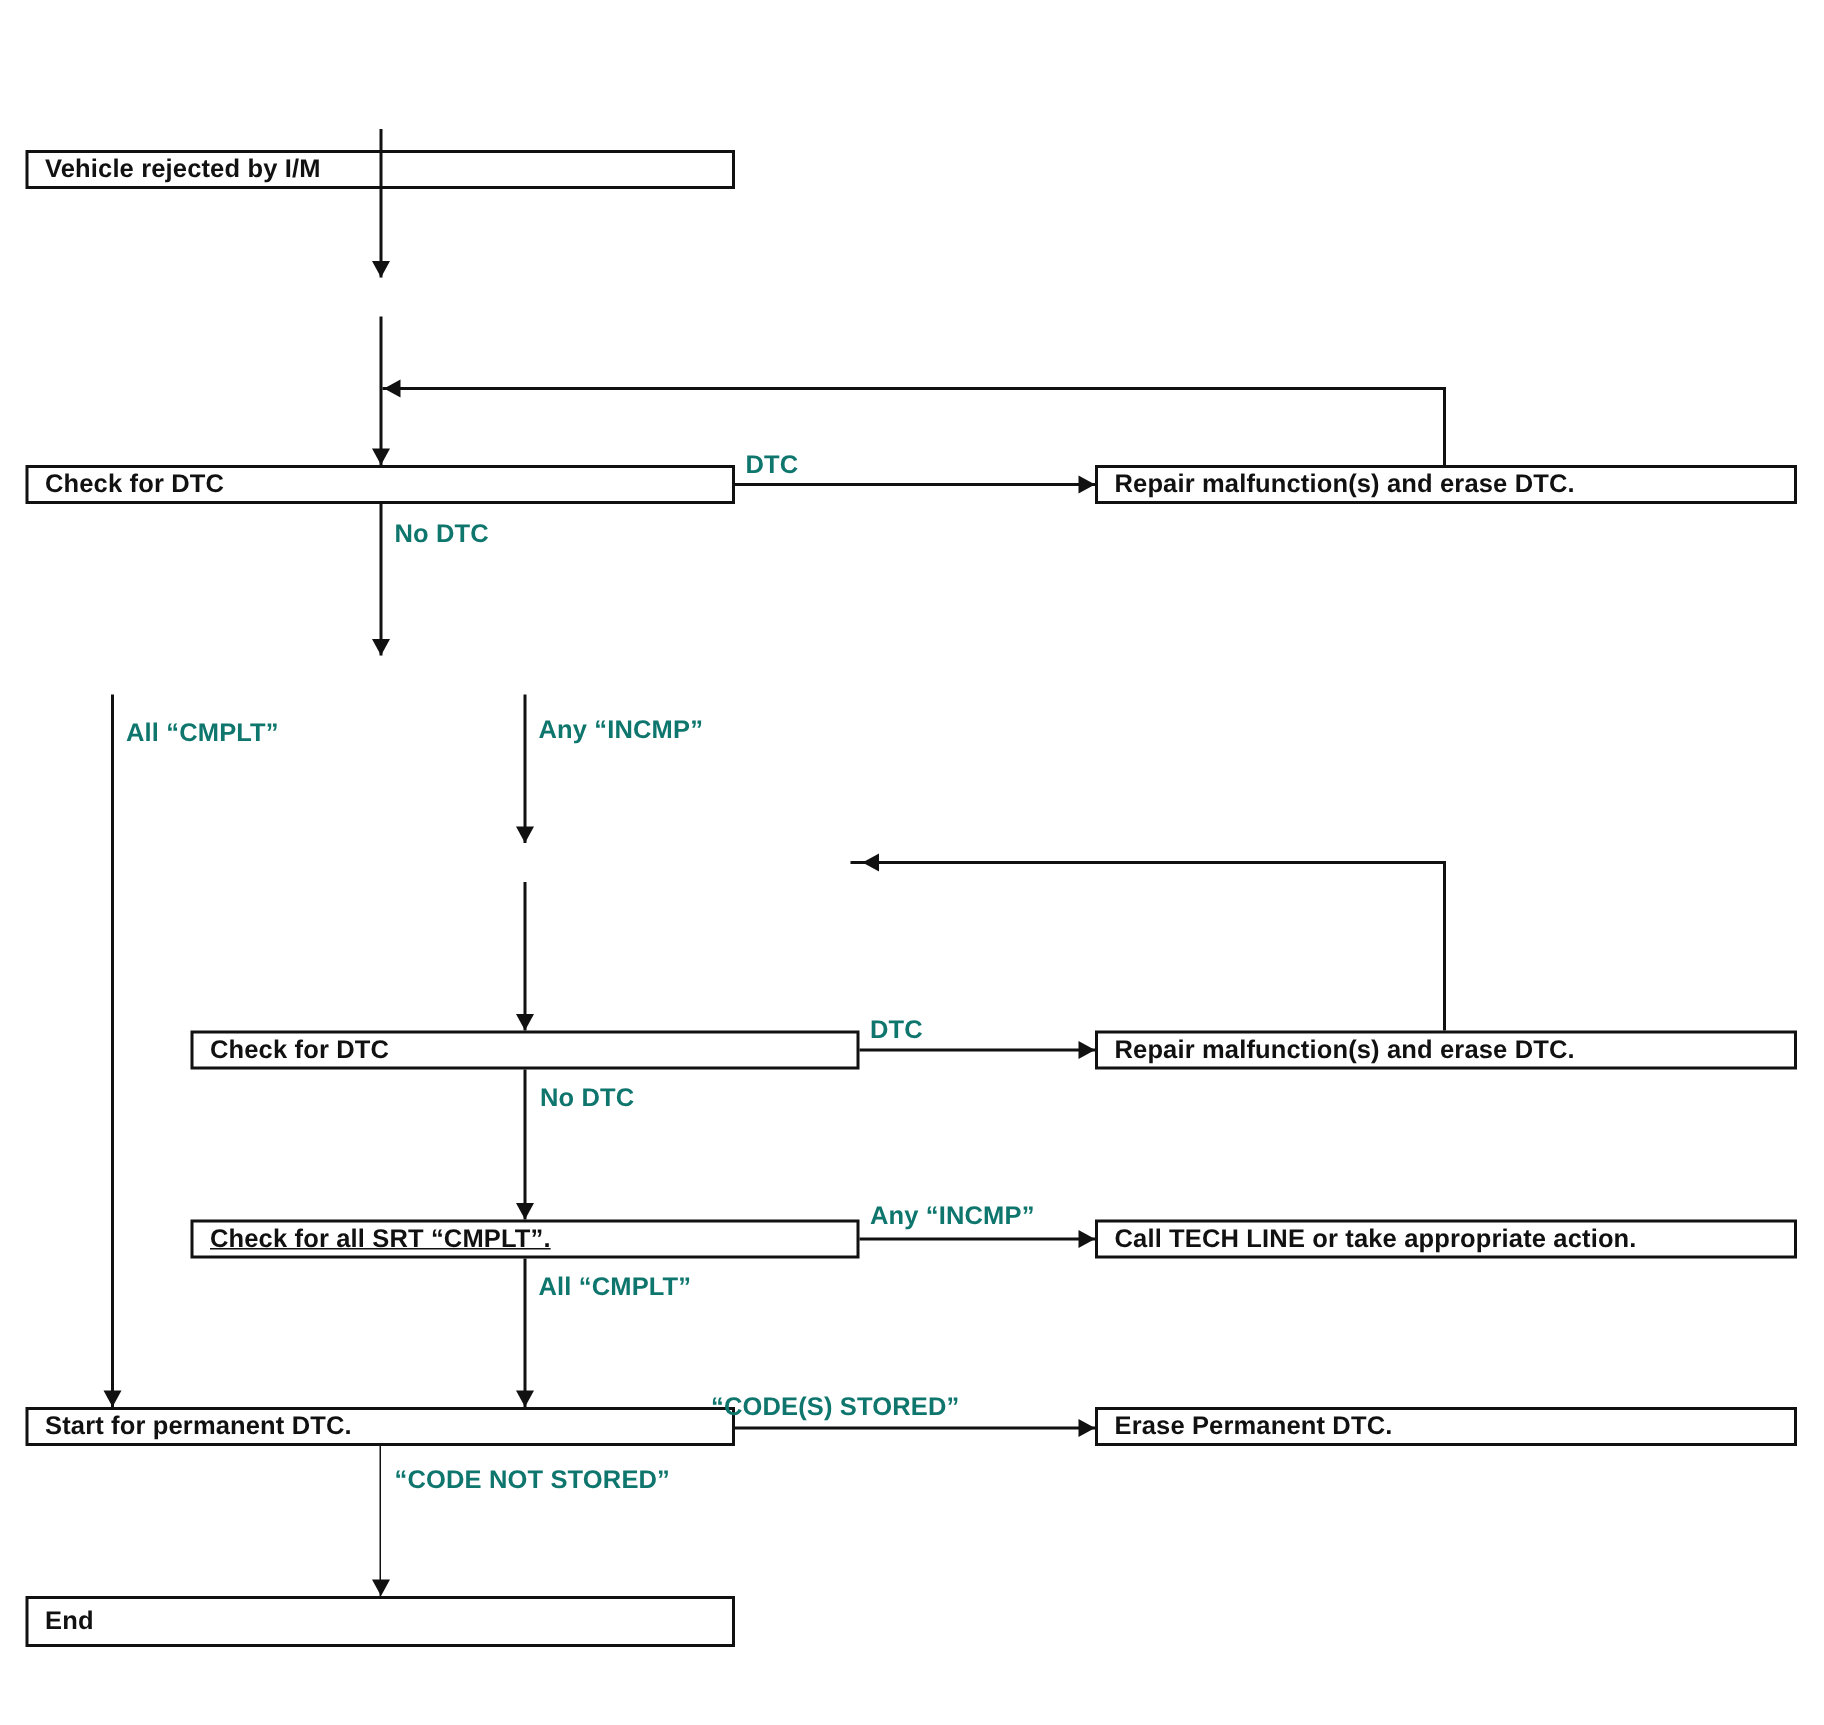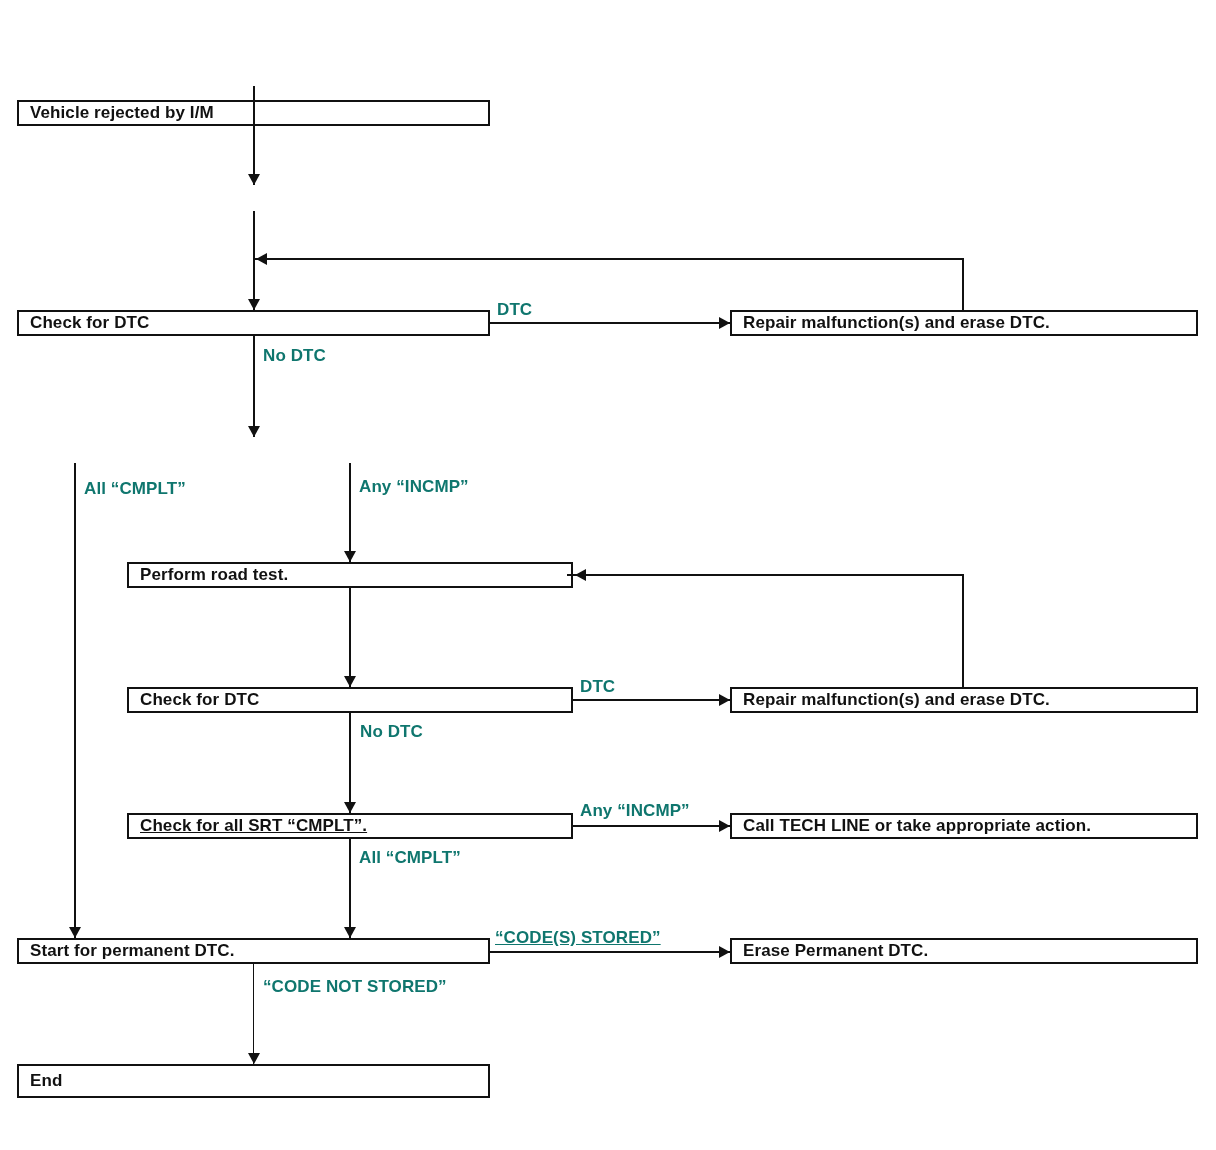--- a/index.html
+++ b/index.html
@@ -68,23 +68,20 @@
 <div id="canvas" style="background: rgb(255, 255, 255);">
     <div class="node" style="left: 17px; top: 60px; width: 473px; height: 26px; margin-top: 40px;">
       <span>Vehicle rejected by I/M</span>
     </div>
     <div class="node" style="left: 17px; top: 310px; width: 473px; height: 26px;">
       <span>Check for DTC</span>
     </div>
     <div class="node" style="left: 730px; top: 310px; width: 468px; height: 26px;">
       <span>Repair malfunction(s) and erase DTC.</span>
     </div>
-    <div class="node" style="left: 127px; top: 562px; width: 446px; height: 26px;">
-      <span>Perform road test.</span>
-    </div>
     <div class="node" style="left: 127px; top: 687px; width: 446px; height: 26px;">
       <span>Check for DTC</span>
     </div>
     <div class="node" style="left: 730px; top: 687px; width: 468px; height: 26px;">
       <span>Repair malfunction(s) and erase DTC.</span>
     </div>
     <div class="node" style="left: 127px; top: 813px; width: 446px; height: 26px; text-decoration: underline;">
       <span>Check for all SRT “CMPLT”.</span>
     </div>
     <div class="node" style="left: 730px; top: 813px; width: 468px; height: 26px;">
@@ -100,21 +97,21 @@
       <span>End</span>
     </div>
     <div class="elabel" style="left: 497px; top: 300px;">DTC</div>
     <div class="elabel" style="left: 263px; top: 346px;">No DTC</div>
     <div class="elabel" style="left: 84px; top: 479px;">All “CMPLT”</div>
     <div class="elabel" style="left: 359px; top: 477px;">Any “INCMP”</div>
     <div class="elabel" style="left: 580px; top: 677px;">DTC</div>
     <div class="elabel" style="left: 360px; top: 722px;">No DTC</div>
     <div class="elabel" style="left: 580px; top: 801px;">Any “INCMP”</div>
     <div class="elabel" style="left: 359px; top: 848px;">All “CMPLT”</div>
-    <div class="elabel" style="left: 495px; top: 928px; text-decoration: underline;">“CODE(S) STORED”</div>
+    <div class="elabel" style="left: 474px; top: 928px;">“CODE(S) STORED”</div>
     <div class="elabel" style="left: 263px; top: 977px;">“CODE NOT STORED”</div>
     <div class="seg" style="left: 253px; top: 86px; width: 2px; height: 99px;"></div>
     <div class="seg" style="left: 253px; top: 211px; width: 2px; height: 99px;"></div>
     <div class="seg" style="left: 255px; top: 258px; width: 708px; height: 2px;"></div>
     <div class="seg" style="left: 962px; top: 258px; width: 2px; height: 54px;"></div>
     <div class="seg" style="left: 490px; top: 322px; width: 240px; height: 2px;"></div>
     <div class="seg" style="left: 253px; top: 336px; width: 2px; height: 101px;"></div>
     <div class="seg" style="left: 74px; top: 463px; width: 2px; height: 475px;"></div>
     <div class="seg" style="left: 349px; top: 463px; width: 2px; height: 99px;"></div>
     <div class="seg" style="left: 349px; top: 588px; width: 2px; height: 99px;"></div>

